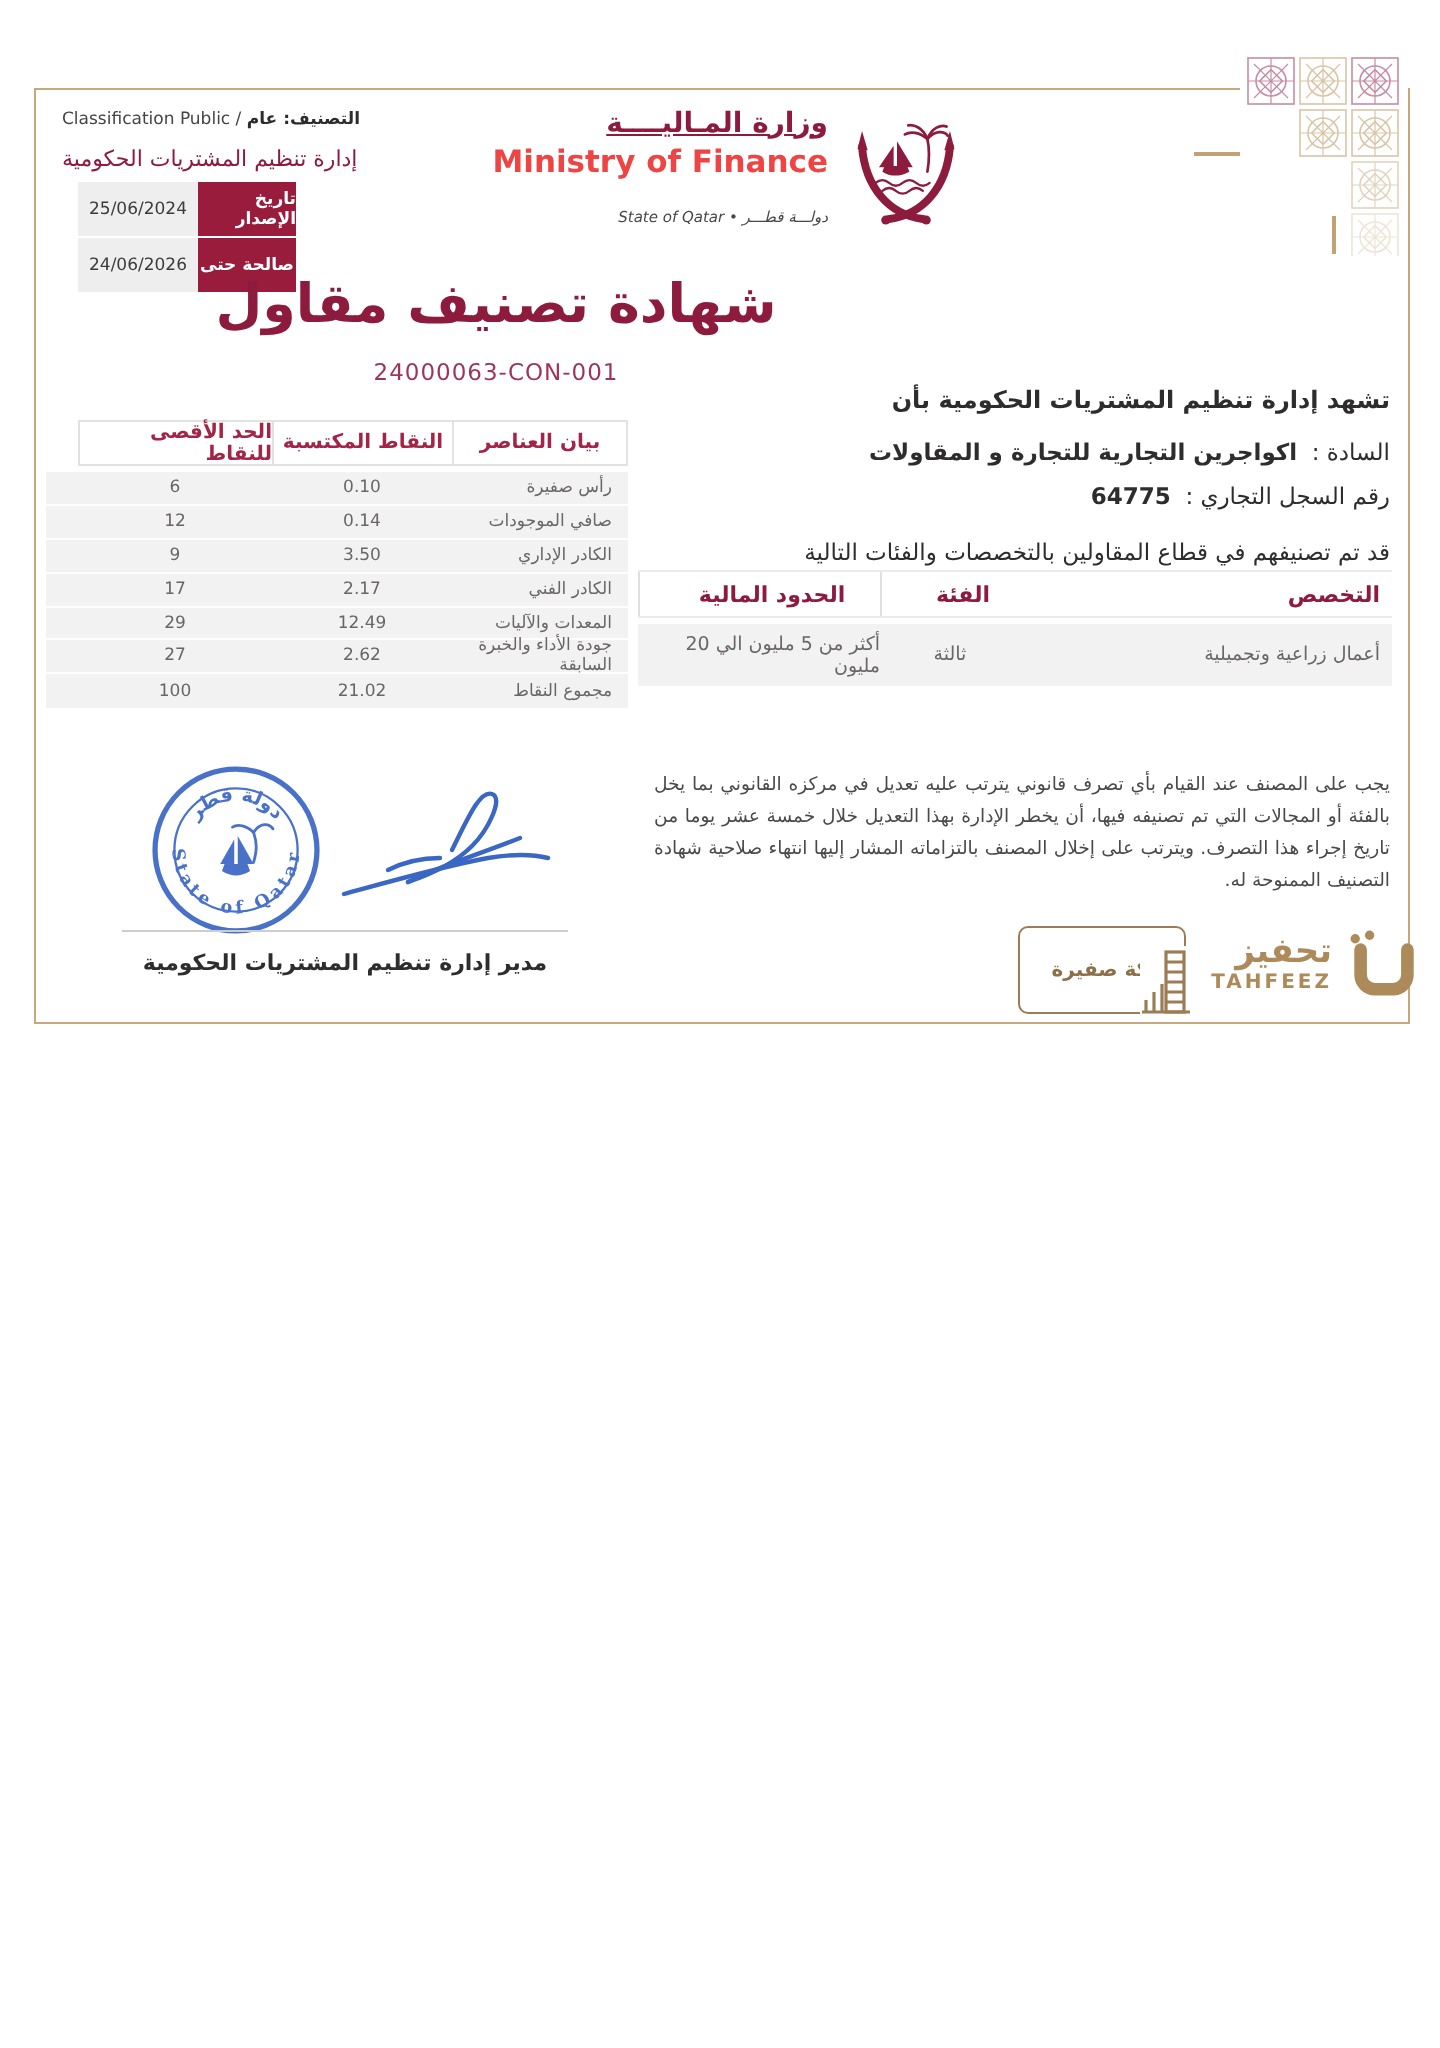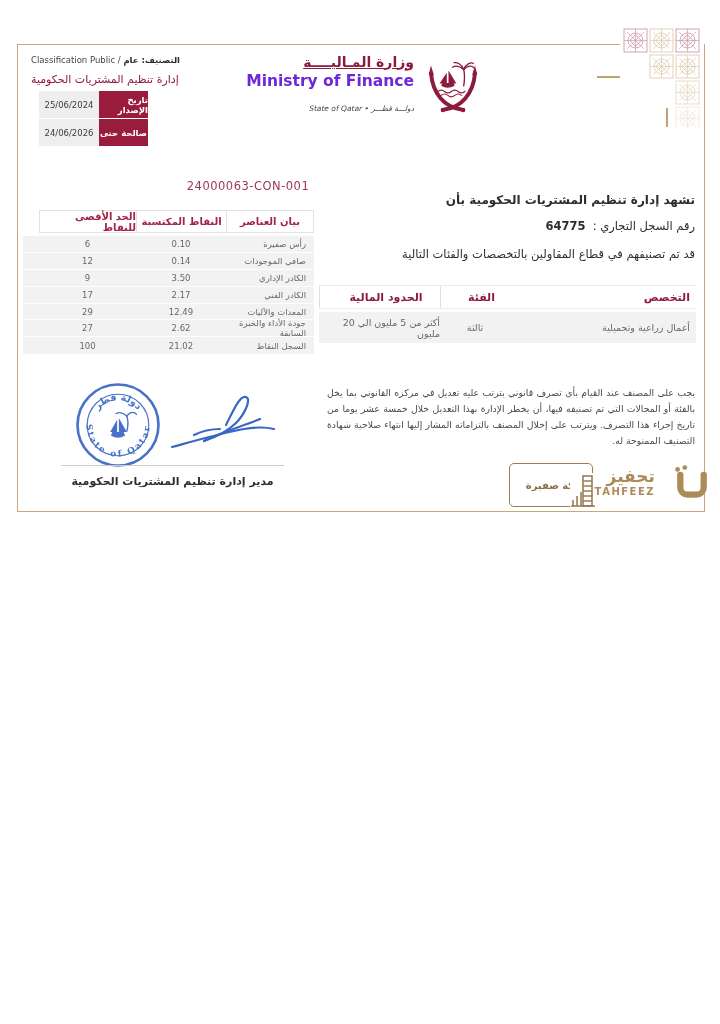--- a/index.html
+++ b/index.html
@@ -15,21 +15,21 @@
   .dept-line { position:absolute; left:13px; top:28px; font-size:11px; font-weight:normal; color:#8d1b3d; direction:rtl; }
   .dates-table { position:absolute; left:8px; top:46px; width:122px; font-size:8.5px; }
   .drow { display:flex; height:27px; margin-bottom:1px; direction:rtl; }
   .dlab { width:49px; background:#9a1c3c; color:#fff; display:flex; align-items:center; justify-content:center; font-weight:bold; }
   .dval { width:60px; background:#efeeee; color:#3c3c3c; display:flex; align-items:center; justify-content:center; }
 
   
   .ministry { position:absolute; left:228px; top:6px; width:238px; display:flex; align-items:center; justify-content:flex-end; gap:8px; }
   .min-text { text-align:right; direction:rtl; }
   .min-ar { font-size:14px; font-weight:bold; color:#8d1b3d; letter-spacing:1px;text-decoration:underline; }
-  .min-en { font-size:15.5px; font-weight:bold; color:#6d28d9; margin-top:2px; }
+  .min-en { font-size:15.5px; font-weight:bold; color:#ef4444; margin-top:2px; }
   .min-state { font-size:7.5px; color:#4a4546; margin-top:14px; direction:rtl;font-style:italic; }
   .emblem { width:62px; height:64px; flex:0 0 auto; }
 
   
   .title { position:absolute; left:0; top:92px; width:460px; text-align:center;
            font-size:27px; font-weight:bold; color:#8d1b3d; direction:rtl; }
   .certno { position:absolute; left:0; top:134px; width:460px; text-align:center;
             font-size:11.5px; color:#9e3558; letter-spacing:.5px; }
 
   
@@ -75,21 +75,21 @@
   .sig { position:absolute; left:146px; top:344px; width:116px; height:68px; }
   .sig-divider { position:absolute; left:43px; top:420px; width:223px; height:1px; background:#cfcccc; }
   .sig-title { position:absolute; left:43px; top:430px; width:223px; text-align:center;
                font-size:11px; font-weight:bold; color:#2f2c2d; direction:rtl; }
 
   
   .safeera { position:absolute; left:491px; top:418px; width:84px; height:44px;
              border:1.7px solid #9b7d55; border-radius:5px; display:flex; align-items:center; }
   .safeera-label { flex:1; text-align:center; font-size:10px; font-weight:bold; color:#8d7049; direction:rtl; padding-left:14px; }
   .safeera-icon { position:absolute; right:-4px; bottom:-3px; width:26px; height:36px; background:#fff; }
-  .tahfeez { position:absolute; left:592px; top:410px; width:100px; height:54px; display:flex; direction:rtl; align-items:center; gap:19px; }
+  .tahfeez { position:absolute; left:592px; top:410px; width:100px; height:54px; display:flex; direction:rtl; align-items:center; gap:8px; }
   .tahfeez-sym { width:36px; height:36px; flex:0 0 auto; }
   .tahfeez-text { text-align:right; }
   .tahfeez-ar { font-size:17px; font-weight:bold; color:#ad8a59; line-height:1.1; }
   .tahfeez-en { font-size:10px; font-weight:bold; color:#ad8a59; letter-spacing:1.5px; }
 
   
   .pattern { position:absolute; left:620px; top:26px; width:84px; height:102px; background:#fff; }
   .pat-hline { position:absolute; left:597px; top:76px; width:23px; height:1.6px; background:#c2a172; }
   .pat-vline { position:absolute; left:666px; top:108px; width:1.6px; height:19px; background:#c2a172; }
 </style>
@@ -140,24 +140,29 @@
           <path d="M74,31 C67,25 59,24 54,27"></path>
           <path d="M74,31 C81,23 89,24 92,28"></path>
           <path d="M74,31 C70,21 62,18 57,19"></path>
           <path d="M74,31 C78,21 86,18 91,20"></path>
           <path d="M28,70 q6,-5 12,0 q6,5 12,0 q6,-5 12,0 q6,5 12,0" stroke-width="2"></path>
           <path d="M34,77 q6,-5 12,0 q6,5 12,0 q6,-5 12,0" stroke-width="2"></path>
         </g>
       </svg>
     </div>
 
+    <div class="title">شهادة تصنيف مقاول</div>
     <div class="certno">24000063-CON-001</div>
 
     <div class="statement">
       <div class="st1">تشهد إدارة تنظيم المشتريات الحكومية بأن</div>
+      <div class="st2">
+        <span>السادة :</span>&nbsp;
+        <b>اكواجرين التجارية للتجارة و المقاولات</b>
+      </div>
       <div class="st3">
         <span>رقم السجل التجاري :</span>&nbsp;
         <b>64775</b>
       </div>
       <div class="st4">قد تم تصنيفهم في قطاع المقاولين بالتخصصات والفئات التالية</div>
     </div>
 
     <div class="ctable">
       <div class="chead">
         <div class="cc-spec">التخصص</div>
@@ -202,21 +207,21 @@
           <div class="pc-item">المعدات والآليات</div>
           <div class="pc-earn">12.49</div>
           <div class="pc-max">29</div>
         </div>
         <div class="prow">
           <div class="pc-item">جودة الأداء والخبرة السابقة</div>
           <div class="pc-earn">2.62</div>
           <div class="pc-max">27</div>
         </div>
         <div class="prow" style="border-bottom:none;">
-          <div class="pc-item">السجل النقاط</div>
+          <div class="pc-item">مجموع النقاط</div>
           <div class="pc-earn">21.02</div>
           <div class="pc-max">100</div>
         </div>
       </div>
     </div>
 
     <div class="terms">
       <div class="terms-body">يجب على المصنف عند القيام بأي تصرف قانوني يترتب عليه تعديل في مركزه القانوني بما يخل بالفئة أو المجالات التي تم تصنيفه فيها، أن يخطر الإدارة بهذا التعديل خلال خمسة عشر يوما من تاريخ إجراء هذا التصرف. ويترتب على إخلال المصنف بالتزاماته المشار إليها انتهاء صلاحية شهادة التصنيف الممنوحة له.</div>
     </div>
 

